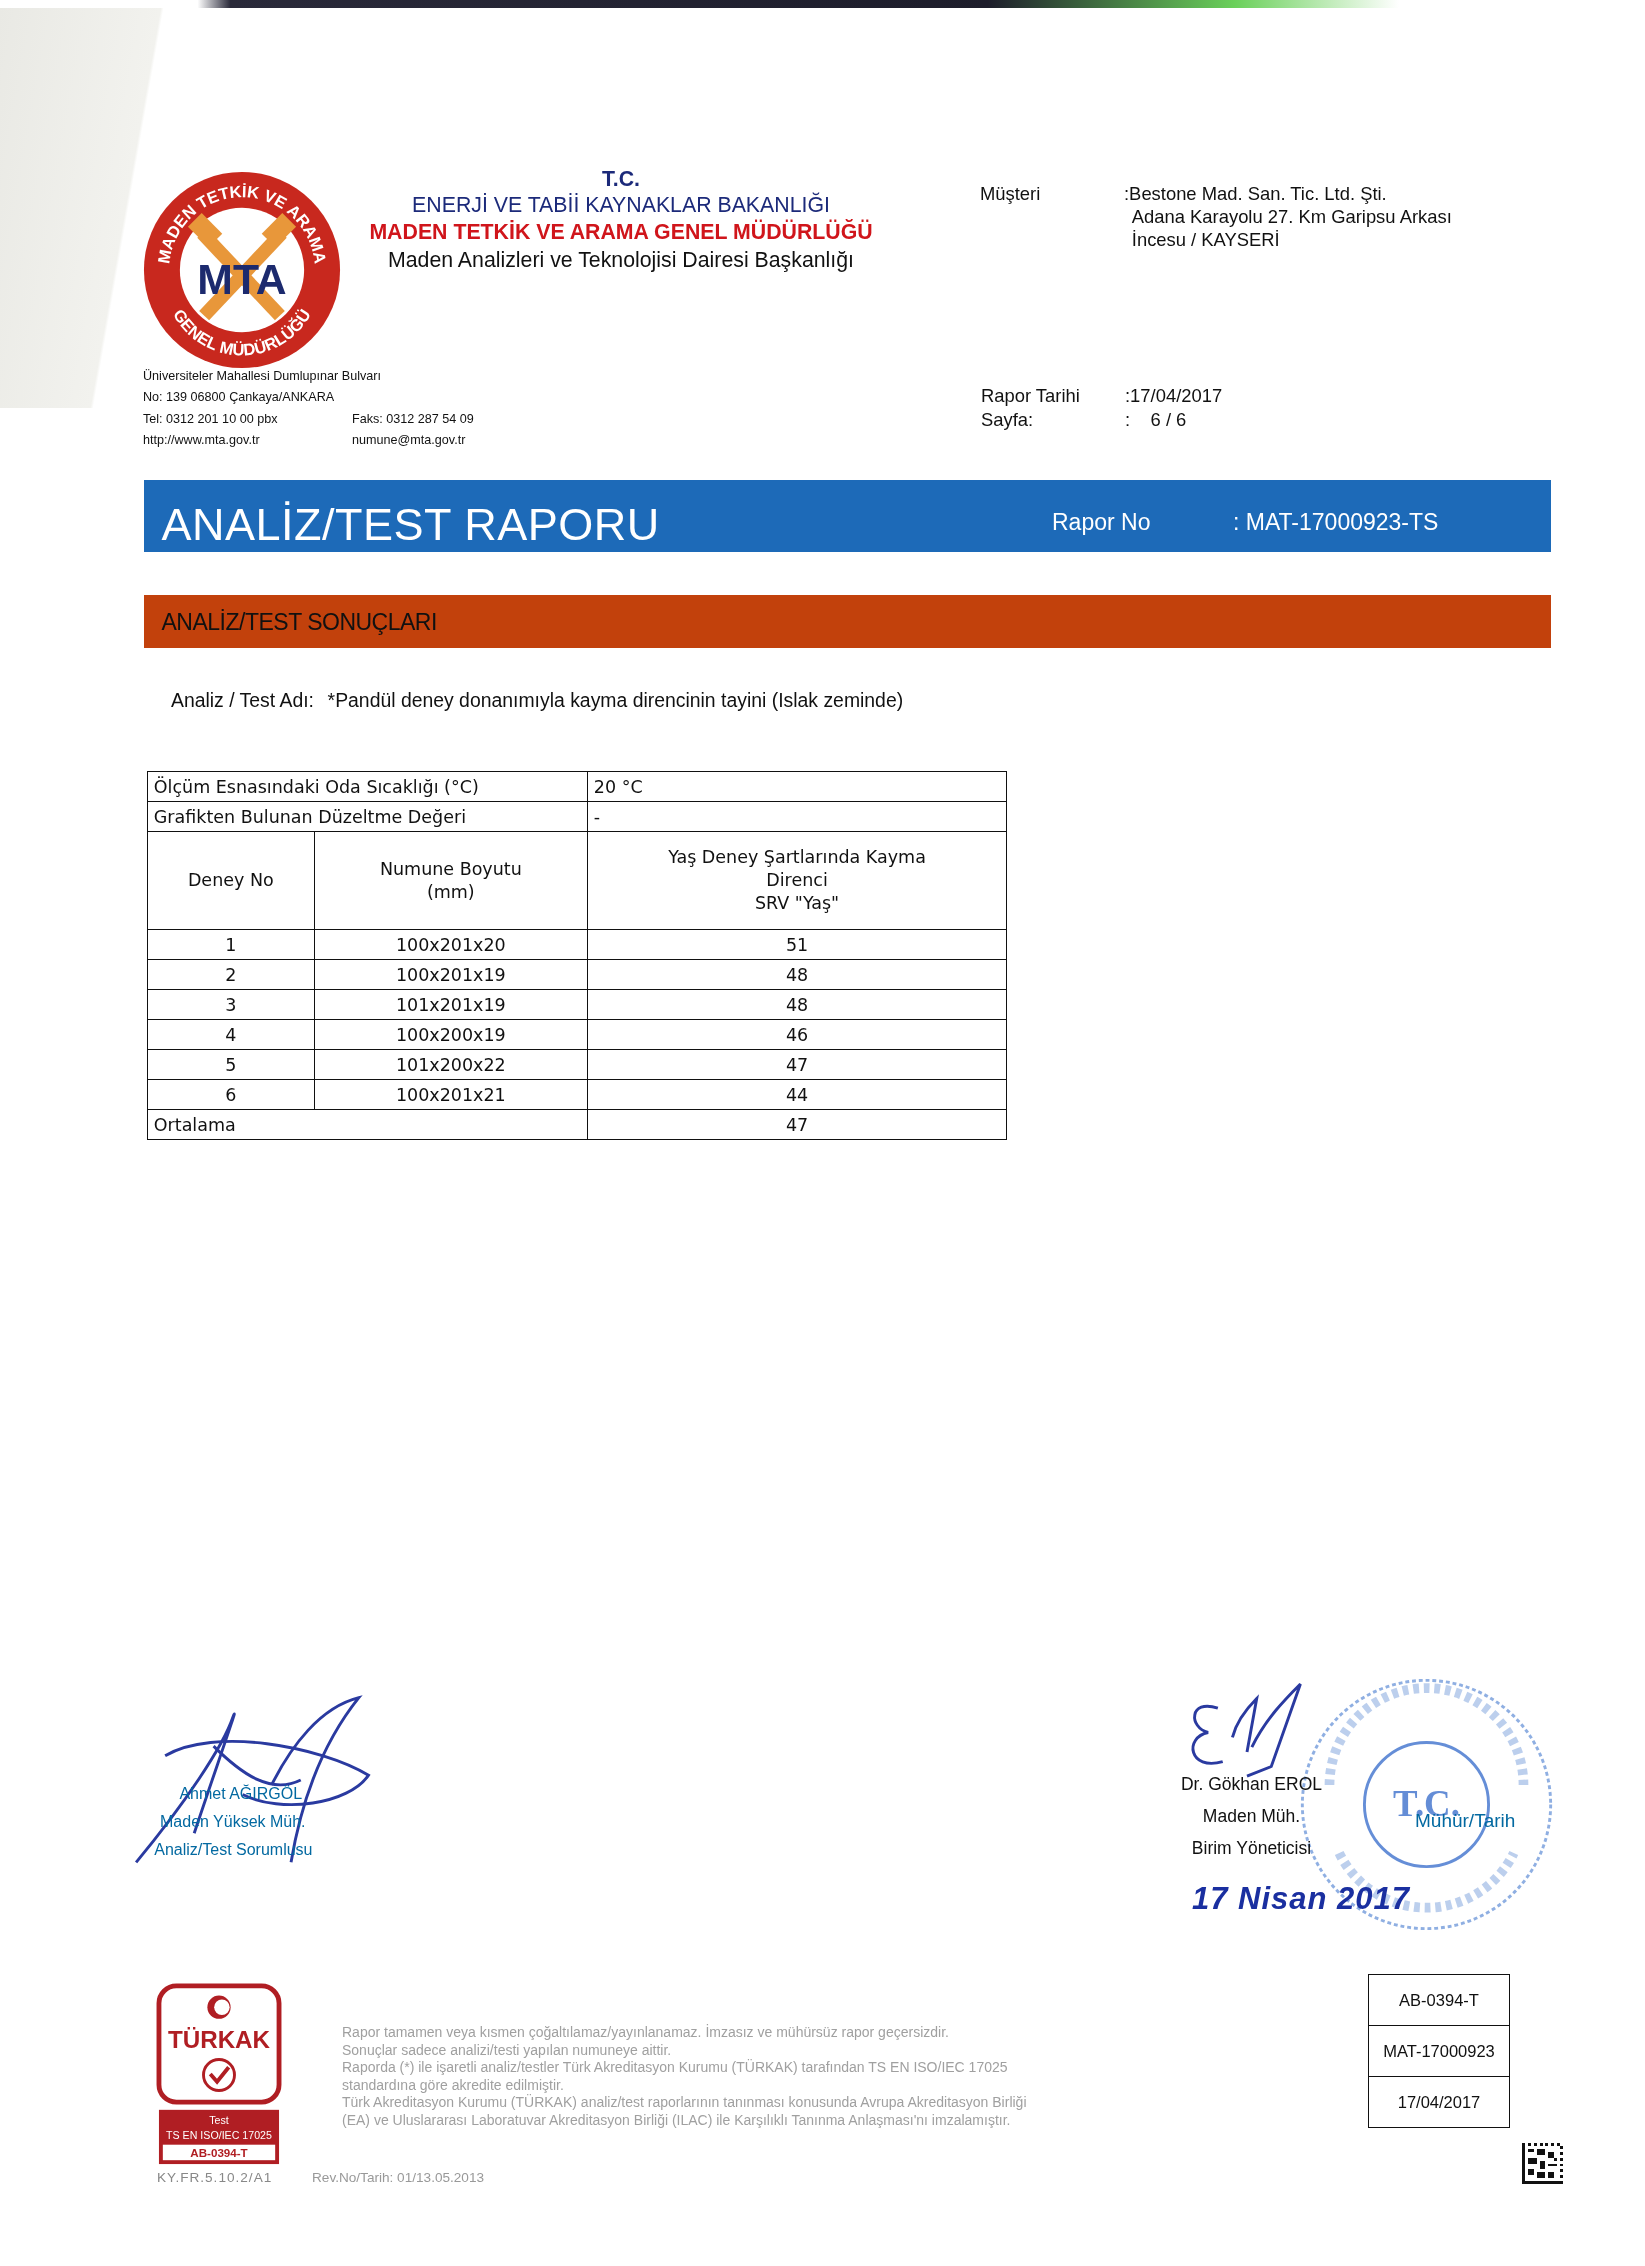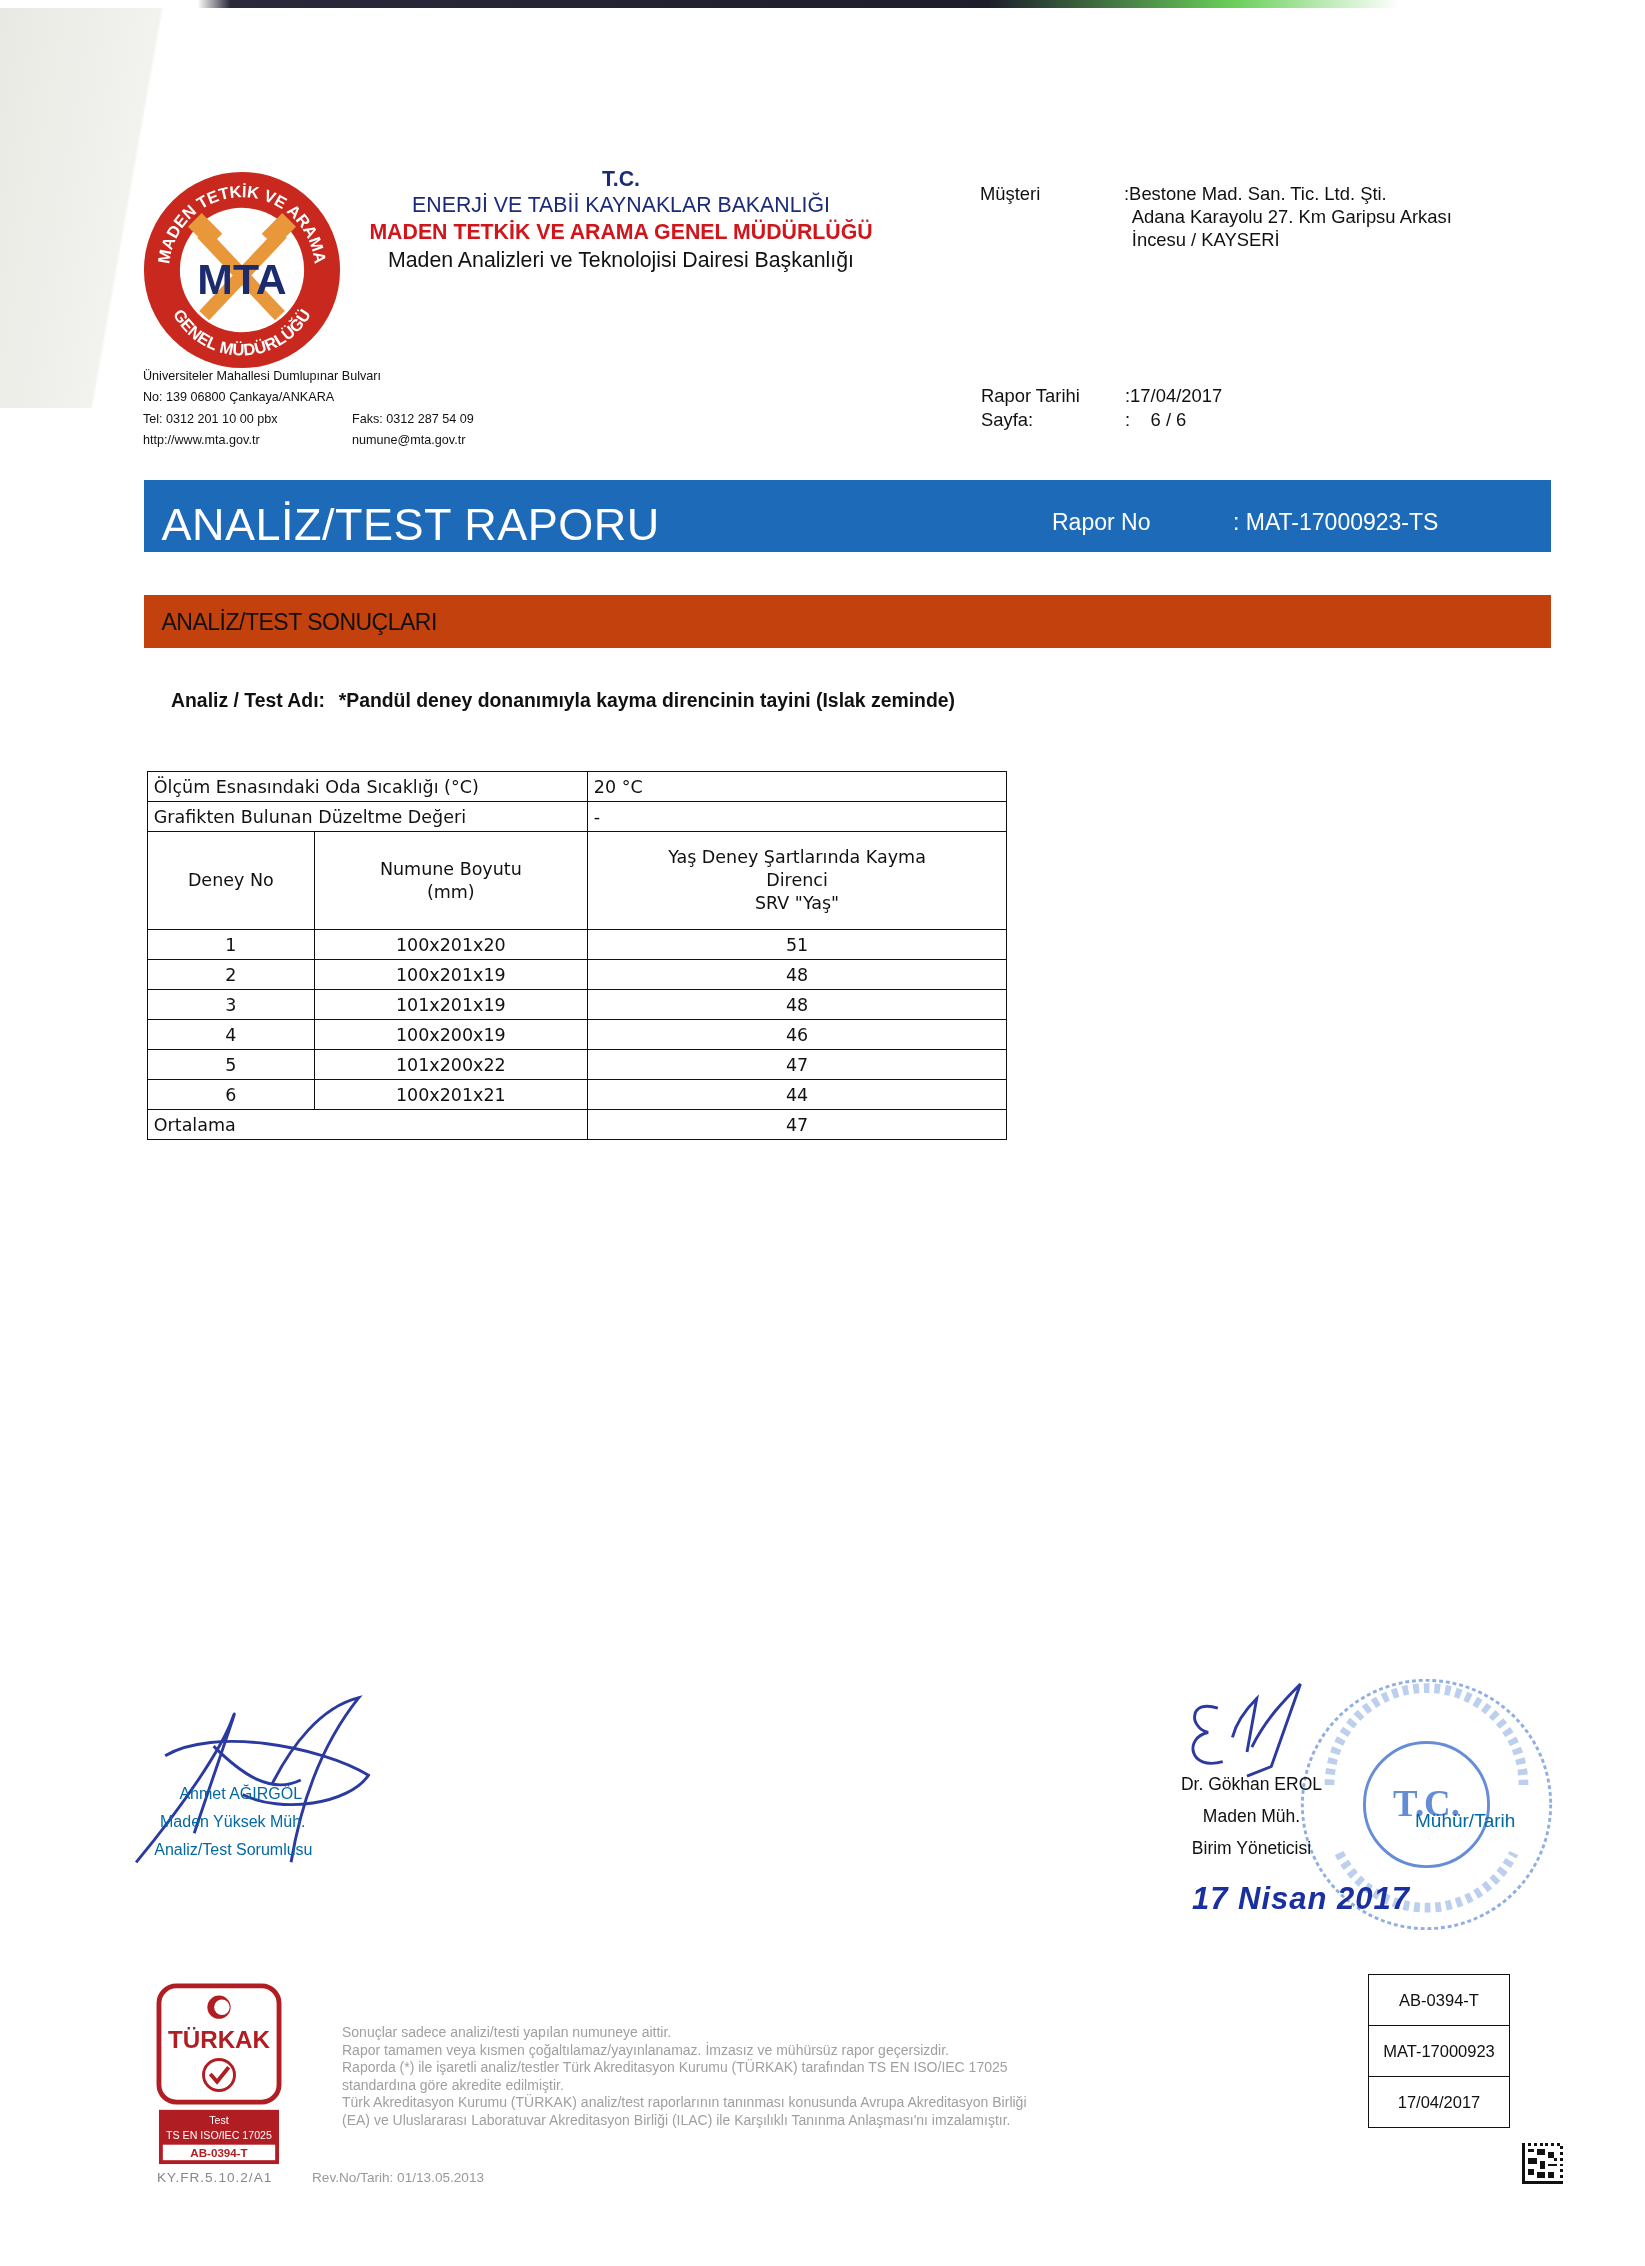--- a/index.html
+++ b/index.html
@@ -45,21 +45,21 @@
   .banner-title { position:absolute; left:17.5px; top:19.4px; font-size:45px; letter-spacing:0.5px; }
   .banner-rlbl { position:absolute; left:908px; top:29px; font-size:23px; }
   .banner-rno { position:absolute; left:1089px; top:29px; font-size:23px; }
 
   .subbanner {
     left:144px; top:595px; width:1407px; height:53px;
     background:#c2410c;
   }
   .subbanner span { position:absolute; left:17.5px; top:13.6px; font-size:23px; color:#111; letter-spacing:-0.5px; }
 
-  .test-name { left:171px; top:689px; font-size:19.4px; font-weight:bold; color:#111; }
+  .test-name { left:171px; top:689px; font-size:19.4px; font-weight:normal; color:#111; }
   .test-name .v { margin-left:13.6px; }
 
   
   table.res {
     position:absolute; left:147px; top:734px; width:860px;
     border-collapse:collapse; font-family:"DejaVu Sans", sans-serif; font-size:17.5px;margin-top:37px;
   }
   table.res td { border:1.9px solid #111; padding:0 5.8px; height:29px; color:#111; }
   table.res td.c { text-align:center; }
   table.res tr.head td { height:97px; text-align:center; line-height:23px; }
@@ -271,22 +271,22 @@
     <text x="66" y="147" text-anchor="middle" font-family="Liberation Sans, sans-serif" font-size="11" fill="#fff">Test</text>
     <text x="66" y="162" text-anchor="middle" font-family="Liberation Sans, sans-serif" font-size="11" fill="#fff">TS EN ISO/IEC 17025</text>
     <rect x="8" y="168" width="116" height="16" fill="#fff"></rect>
     <text x="66" y="181" text-anchor="middle" font-family="Liberation Sans, sans-serif" font-size="12" font-weight="bold" fill="#b01e23">AB-0394-T</text>
   </svg>
 </div>
 <div class="abs kyfr">KY.FR.5.10.2/A1</div>
 <div class="abs rev">Rev.No/Tarih: 01/13.05.2013</div>
 
 <div class="abs disclaimer">
+  <div>Rapor tamamen veya kısmen çoğaltılamaz/yayınlanamaz. İmzasız ve mühürsüz rapor geçersizdir.</div>
   <div>Sonuçlar sadece analizi/testi yapılan numuneye aittir.</div>
-  <div>Rapor tamamen veya kısmen çoğaltılamaz/yayınlanamaz. İmzasız ve mühürsüz rapor geçersizdir.</div>
   <div>Raporda (*) ile işaretli analiz/testler Türk Akreditasyon Kurumu (TÜRKAK) tarafından TS EN ISO/IEC 17025</div>
   <div>standardına göre akredite edilmiştir.</div>
   <div>Türk Akreditasyon Kurumu (TÜRKAK) analiz/test raporlarının tanınması konusunda Avrupa Akreditasyon Birliği</div>
   <div>(EA) ve Uluslararası Laboratuvar Akreditasyon Birliği (ILAC) ile Karşılıklı Tanınma Anlaşması'nı imzalamıştır.</div>
 </div>
 
 <div class="abs idbox">
   <div>AB-0394-T</div>
   <div>MAT-17000923</div>
   <div>17/04/2017</div>

